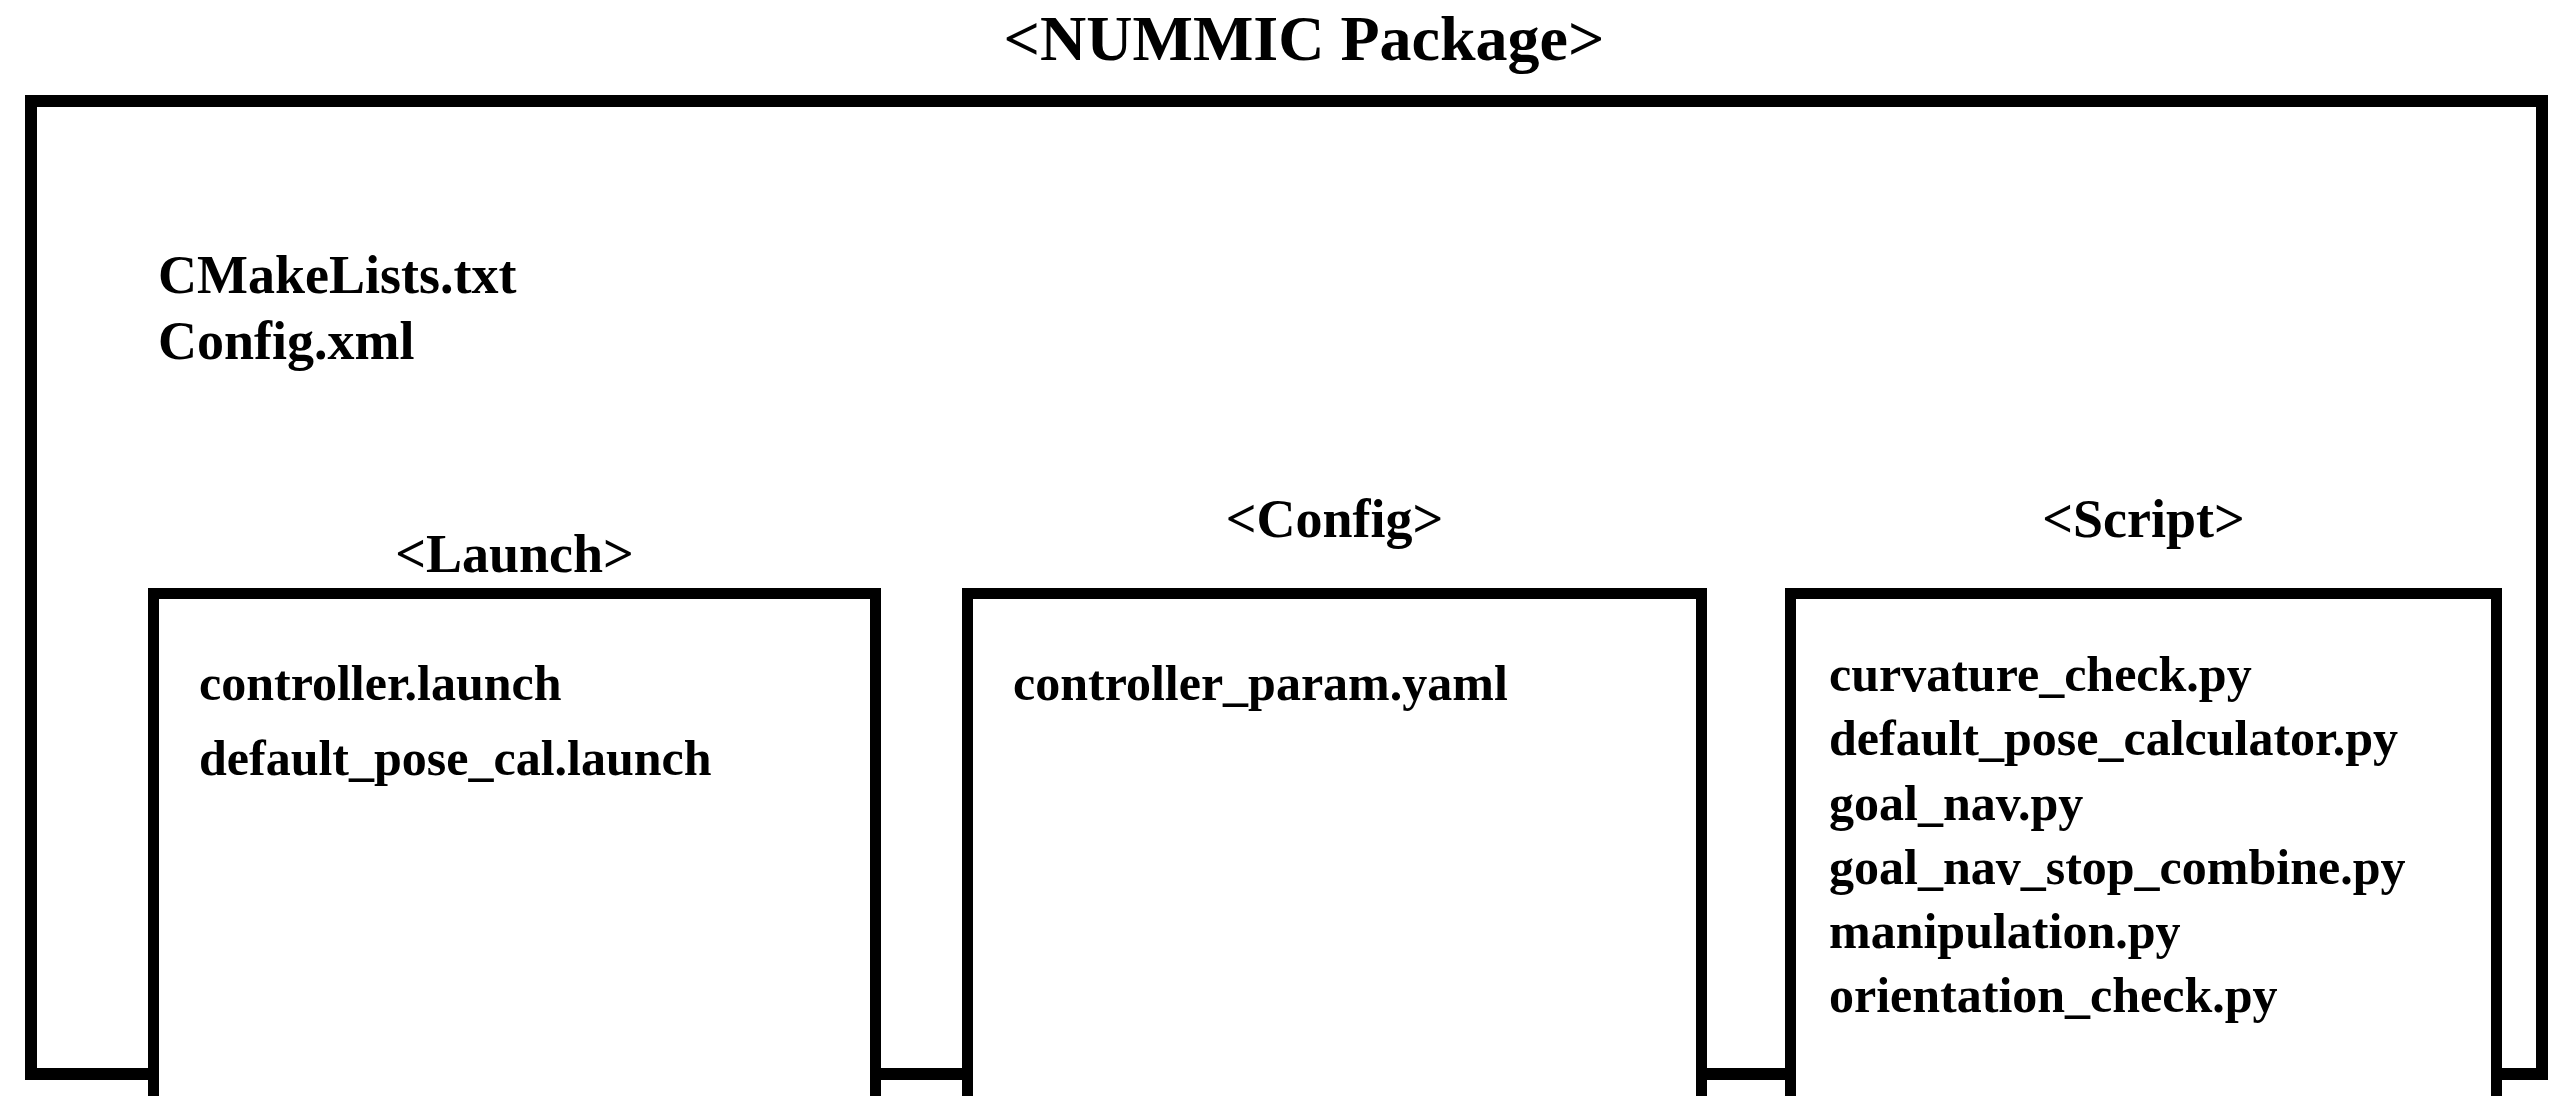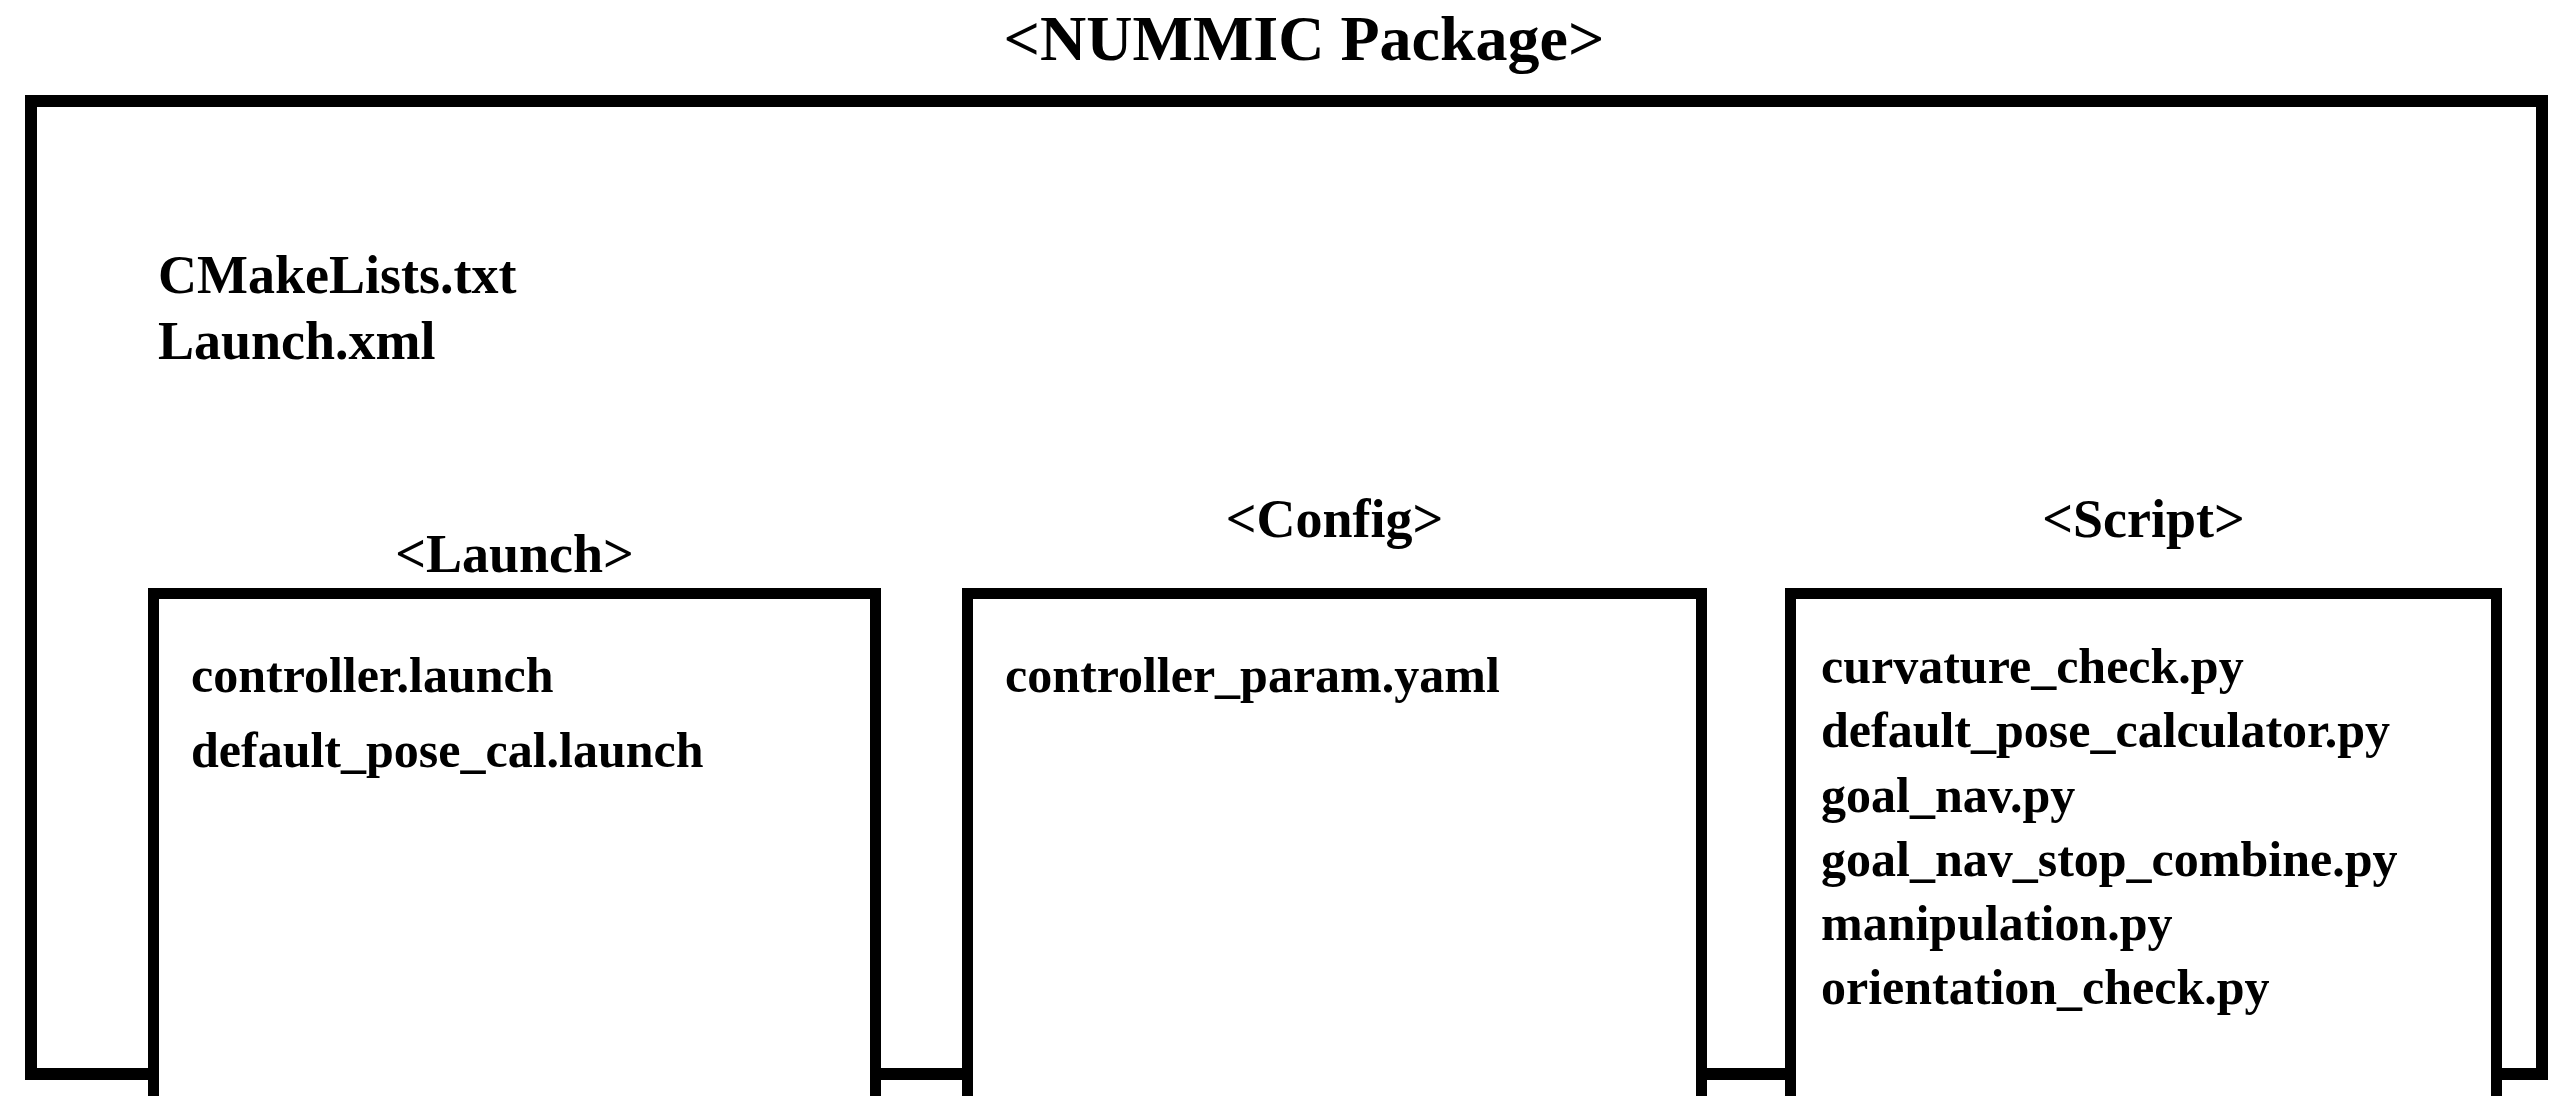--- a/index.html
+++ b/index.html
@@ -60,21 +60,21 @@
     top: 481px;
     height: 549px;
     border: 11.7px solid #000000;
     box-sizing: border-box;
     background: #ffffff;
   }
   .box-launch { left: 111px;  width: 733px; }
   .box-config { left: 925px; width: 745px; }
   .box-script { left: 1748px; width: 717px; }
   .file-list {
-    margin: 0;
+    margin: 8px;
     padding: 0;
     list-style: none;
     font-size: 50px;
     white-space: nowrap;
   }
   .box-launch .file-list,
   .box-config .file-list {
     padding: 39px 8.4px 0 32px;
     line-height: 1.5;
   }
@@ -87,21 +87,21 @@
 <body>
 
 <div class="canvas">
 
   <div class="diagram-title">&lt;NUMMIC Package&gt;</div>
 
   <div class="outer-box">
 
     <div class="root-files">
       <div>CMakeLists.txt</div>
-      <div>Launch.xml</div>
+      <div>Config.xml</div>
     </div>
 
     <div class="section-label label-launch">&lt;Launch&gt;</div>
 
     <div class="section-label label-config">&lt;Config&gt;</div>
 
     <div class="section-label label-script">&lt;Script&gt;</div>
 
     <div class="sub-box box-launch">
       <ul class="file-list">

